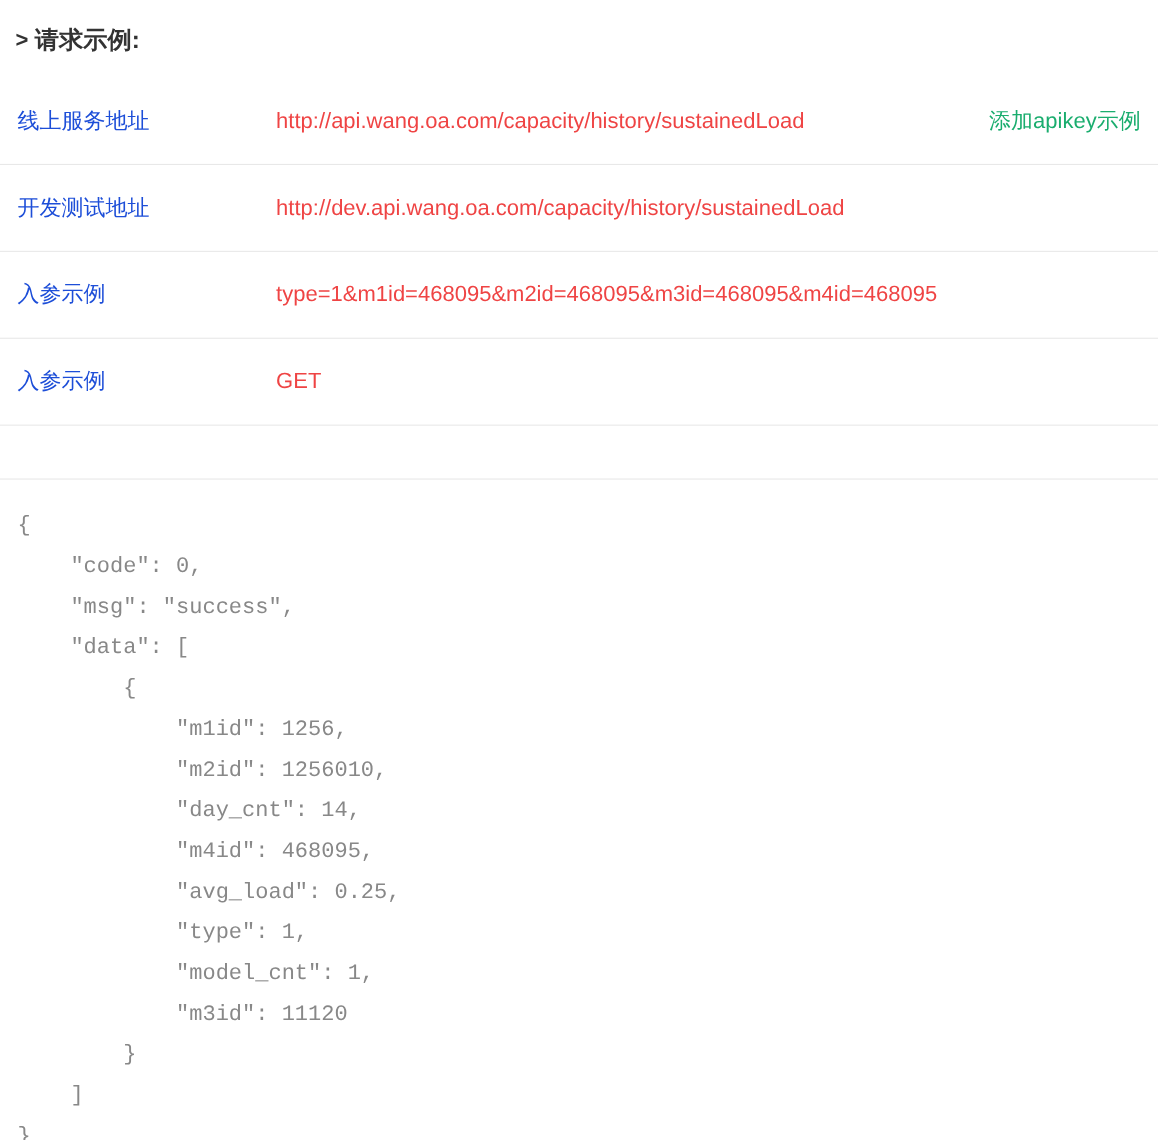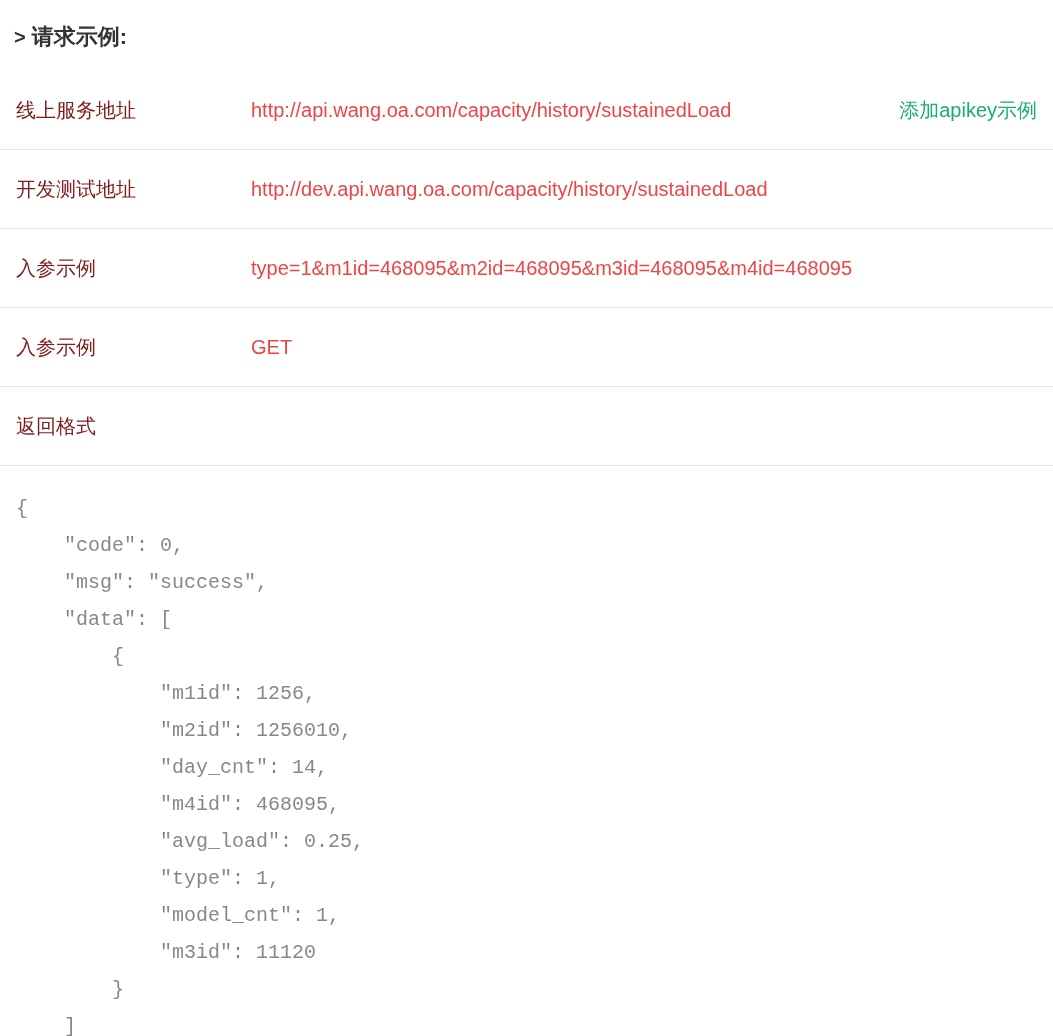--- a/index.html
+++ b/index.html
@@ -30,21 +30,21 @@
     .row {
       display: flex;
       align-items: flex-start;
       padding: 24px 16px;
       border-bottom: 1px solid #e8e8e8;
     }
     .row:last-child { border-bottom: none; }
     .label {
       width: 235px;
       flex-shrink: 0;
-      color: #7f1d1d;
+      color: #1d4ed8;
       font-size: 20px;
     }
     .value {
       flex: 1;
       color: #ef4444;
       font-size: 20px;
       word-break: break-all;
     }
     .row-with-action { display: flex; align-items: center; }
     .action-link {
@@ -86,21 +86,20 @@
   <div class="label">入参示例</div>
   <div class="value">type=1&amp;m1id=468095&amp;m2id=468095&amp;m3id=468095&amp;m4id=468095</div>
 </div>
 
 <div class="row">
   <div class="label">入参示例</div>
   <div class="value">GET</div>
 </div>
 
 <div class="row">
-  <div class="label">返回格式</div>
 </div>
 
 <div class="row row-top">
   <pre class="value">{
     "code": 0,
     "msg": "success",
     "data": [
         {
             "m1id": 1256,
             "m2id": 1256010,

